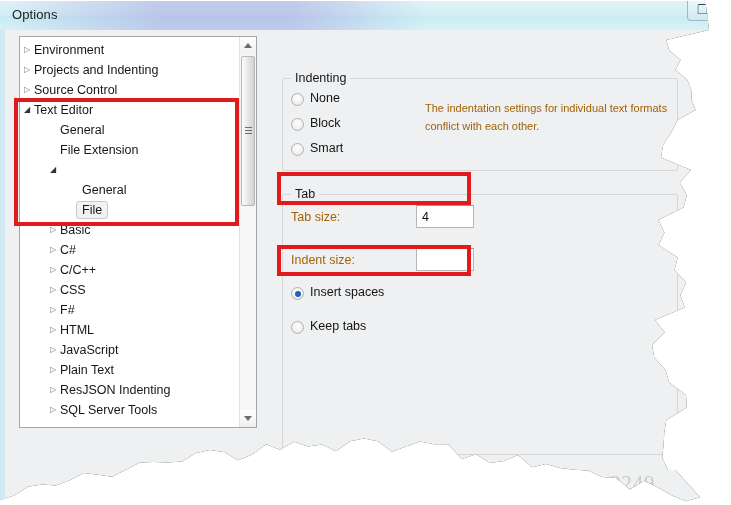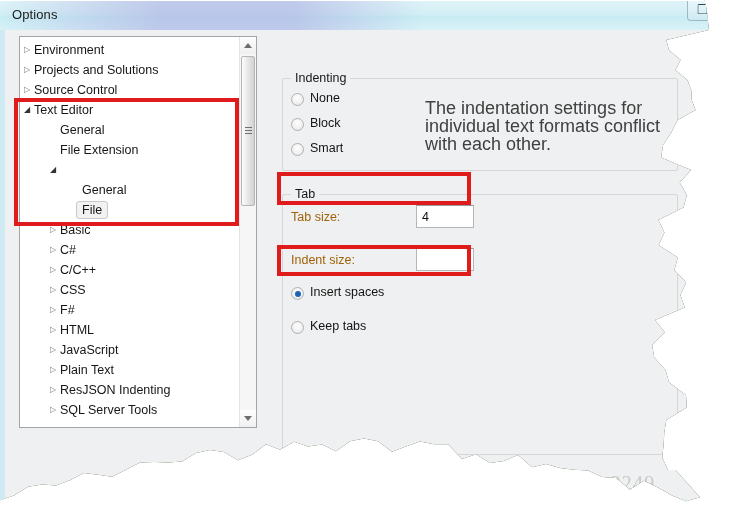--- a/index.html
+++ b/index.html
@@ -237,22 +237,22 @@
     position: absolute;
     left: 19px;
     top: 0;
   }
 
   .conflict-msg {
     position: absolute;
     left: 420px;
     top: 69px;
     width: 250px;
-    font-size: 18px;
-    color: #404040;
+    font-size: 11px;
+    color: #a16207;
     line-height: 18px;
   }
 
   .field-label {
     position: absolute;
     font-size: 12.5px;
     color: #a16207;
   }
   .textbox {
     position: absolute;
@@ -309,21 +309,21 @@
     <div class="client">
 
       <div class="tree-panel">
         <div class="tree-items" id="tree-items">
             <div class="tree-item">
               <span class="arrow" style="left: 0px;">▷</span>
               <span class="tlabel" style="left: 14px;">Environment</span>
             </div>
             <div class="tree-item">
               <span class="arrow" style="left: 0px;">▷</span>
-              <span class="tlabel" style="left: 14px;">Projects and Solutions</span>
+              <span class="tlabel" style="left: 14px;">Projects and Indenting</span>
             </div>
             <div class="tree-item">
               <span class="arrow" style="left: 0px;">▷</span>
               <span class="tlabel" style="left: 14px;">Source Control</span>
             </div>
             <div class="tree-item">
               <span class="arrow open" style="left: 0px;">◢</span>
               <span class="tlabel" style="left: 14px;">Text Editor</span>
             </div>
             <div class="tree-item">

